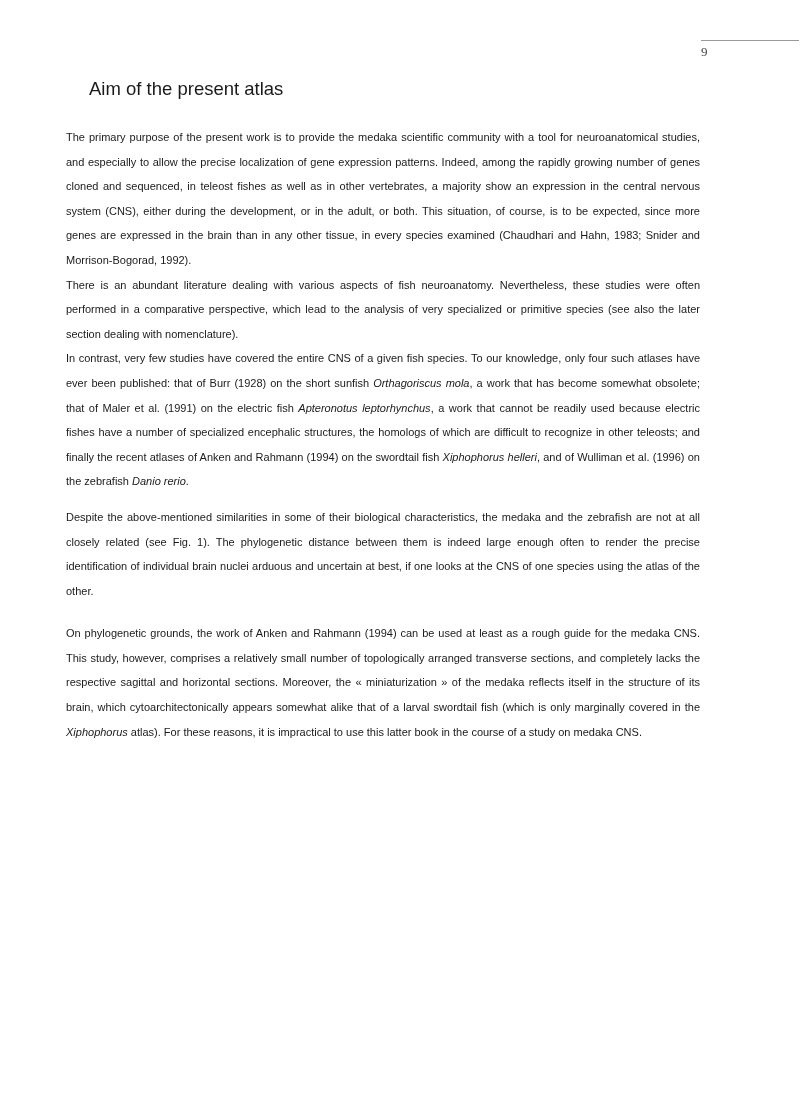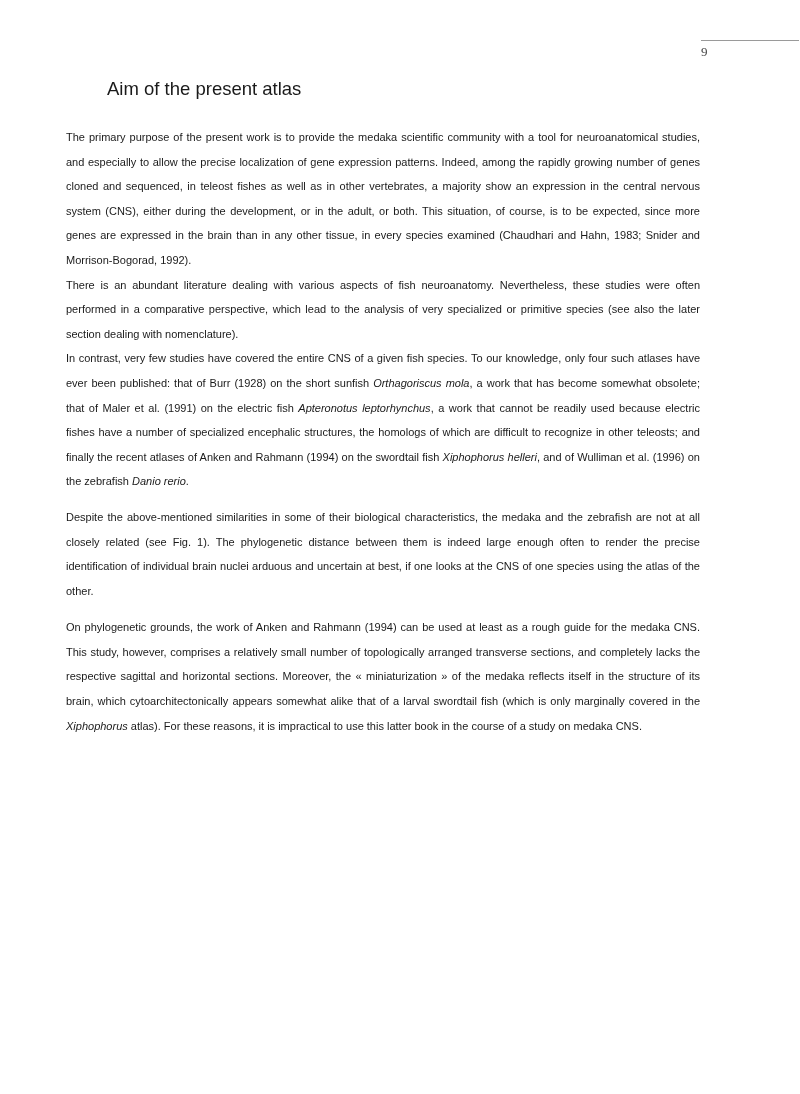--- a/index.html
+++ b/index.html
@@ -25,21 +25,21 @@
     .page-number {
       position: absolute;
       left: 701px;
       top: 44px;
       font-family: "Liberation Serif", serif;
       font-size: 13px;
       color: #444;
     }
     .heading {
       position: absolute;
-      left: 107px;
+      left: 89px;
       top: 78px;
       font-family: "Liberation Sans", sans-serif;
       font-size: 18.5px;
       font-weight: normal;
       color: #1a1a1a;
       margin: 0;
     }
     .body-text {
       position: absolute;
       left: 66px;
@@ -51,21 +51,21 @@
       color: #1a1a1a;
     }
     .body-text p {
       margin: 0;
       text-align: justify;
     }
     .body-text p.gap {
       margin-top: 11px;
     }
     .body-text p.gap2 {
-      margin-top: 12px;
+      margin-top: 18px;
     }
     em {
       font-style: italic;
     }
   </style>
 </head>
 <body>
 
 <div class="header-rule"></div>
 <div class="page-number">9</div>

